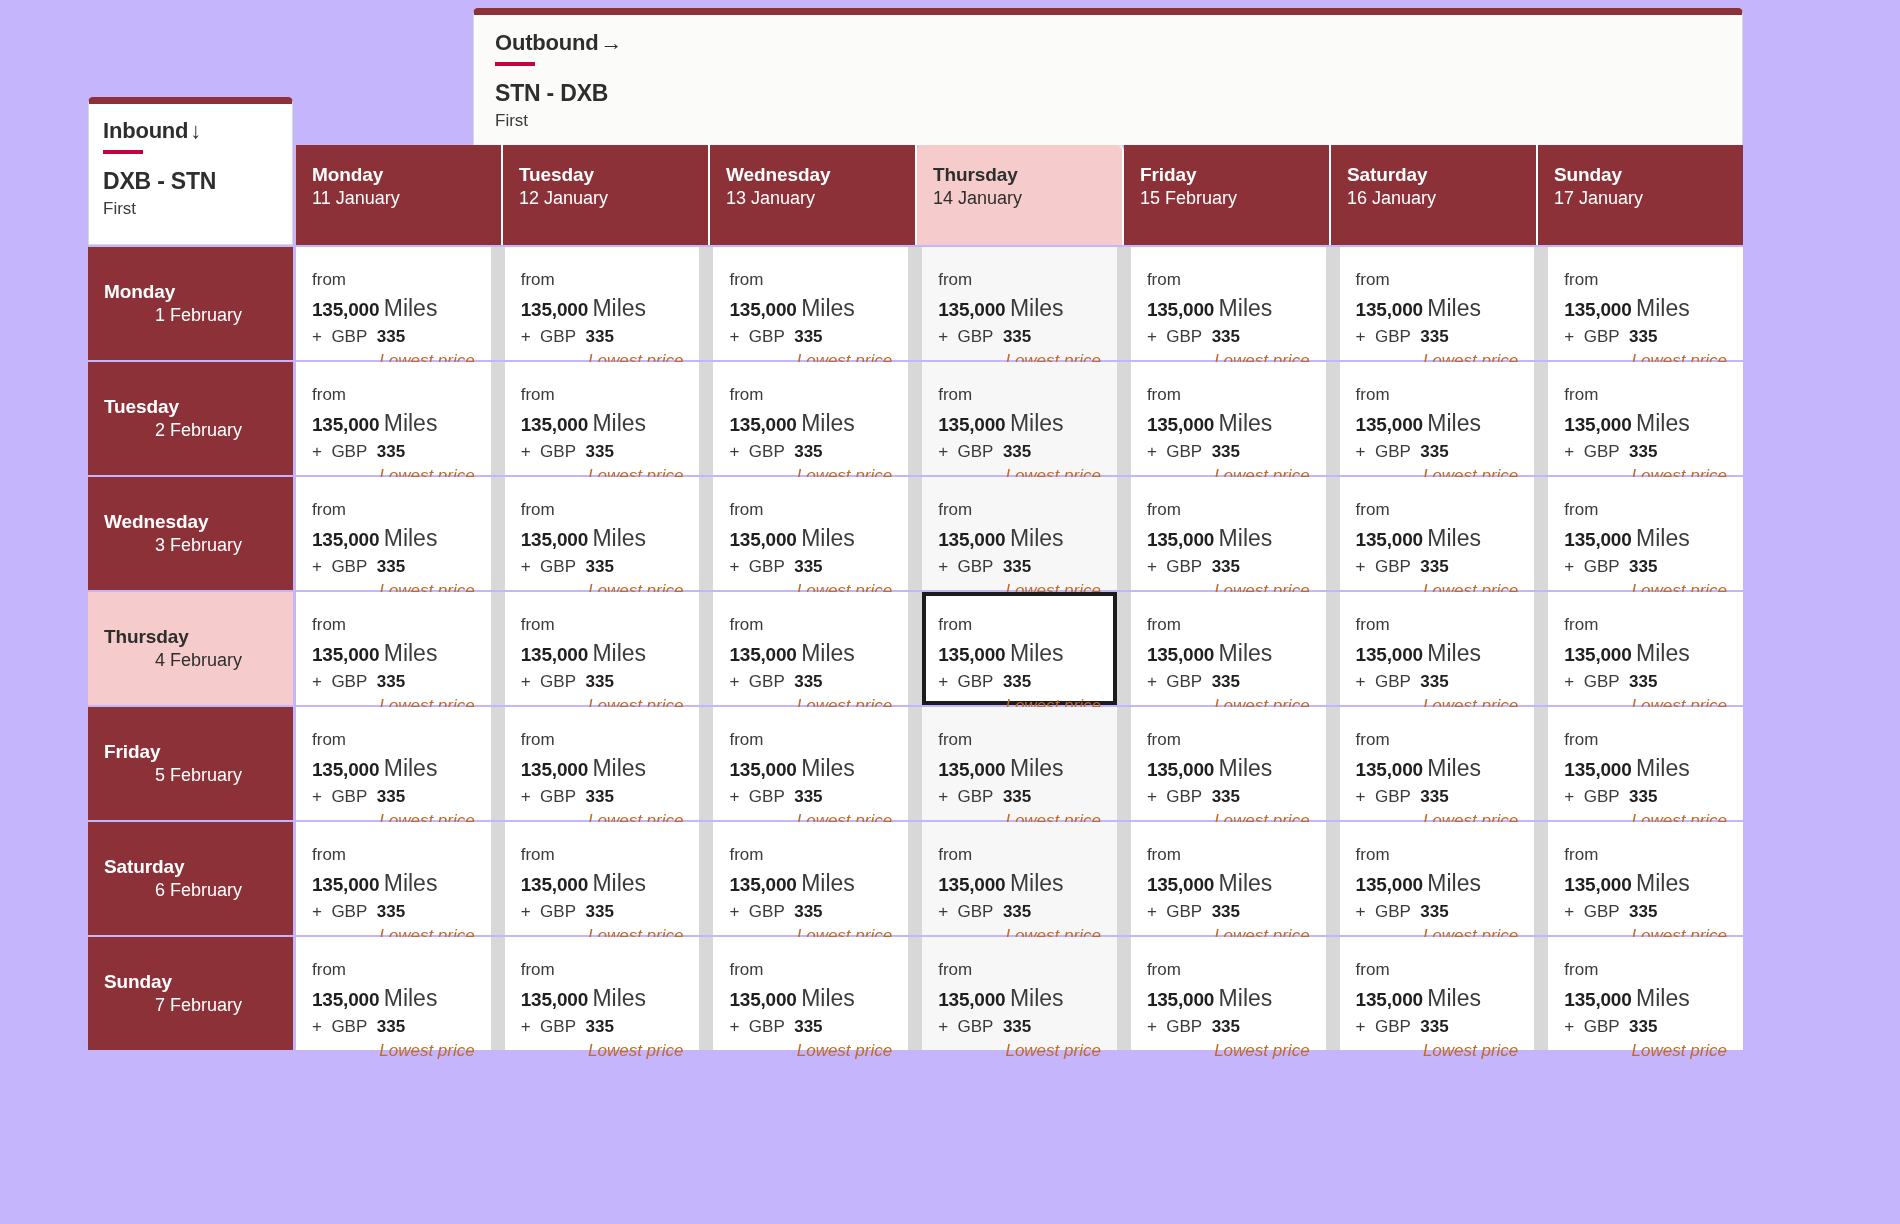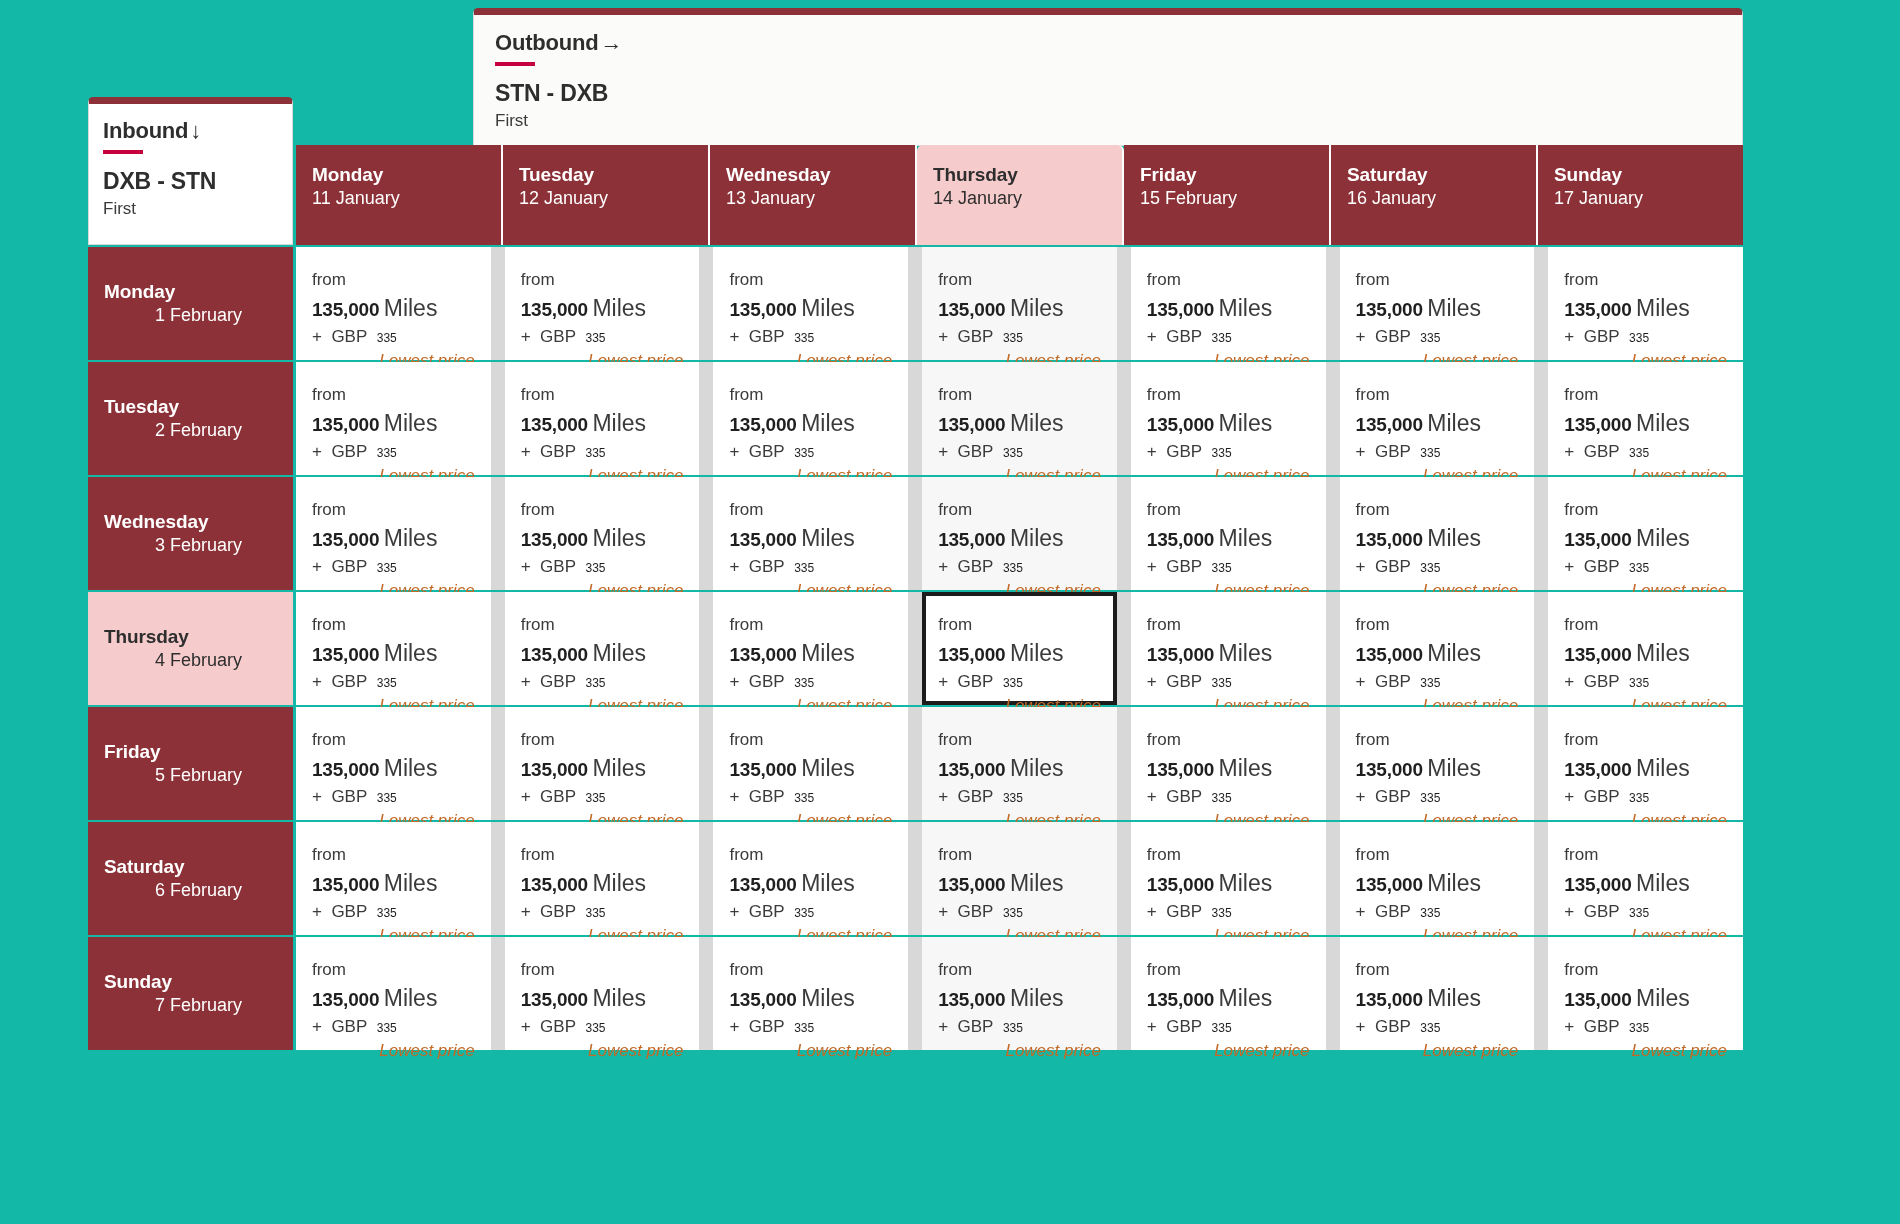--- a/index.html
+++ b/index.html
@@ -8,21 +8,21 @@
     width: 1900px; height: 1224px;
     background: #f7f7f6;
     font-family: "Liberation Sans", sans-serif;
     overflow: hidden;
   }
 
   #root {
     position: relative;
     width: 1900px;
     height: 1224px;
-    background: #14b8a6;
+    background: #c4b5fd;
   }
 
   
   .outbound-panel {
     position: absolute;
     left: 473px;
     top: 8px;
     width: 1270px;
     height: 138px;
     background: #fbfbfa;
@@ -149,21 +149,20 @@
     line-height: 1.3;
     text-align: center;
   }
 
   
   .cells {
     display: flex;
     flex: 1 1 auto;
     background: #d8d8d8;
     gap: 14px;
-    justify-content: center;
   }
   .cell {
     flex: 1 1 0;
     background: #ffffff;
     padding: 22px 16px 10px 16px;
     position: relative;
   }
   .cell.col-shade { background: #f7f7f7; }
   .cell.selected {
     background: #ffffff;
@@ -190,23 +189,23 @@
     font-size: 23px;
     color: #3b3b3b;
   }
   .c-cash {
     font-size: 17px;
     color: #3b3b3b;
     line-height: 1.4;
     margin-top: 1px;
   }
   .c-cash .amt {
-    font-weight: normal;
+    font-weight: bold;
     color: #1f1f1f;
-    font-size: 12px;
+    font-size: 17px;
   }
   .c-lowest {
     font-size: 17px;
     font-style: italic;
     color: #c26a28;
     text-align: right;
     line-height: 1.35;
     margin-top: 1px;
   }
 

